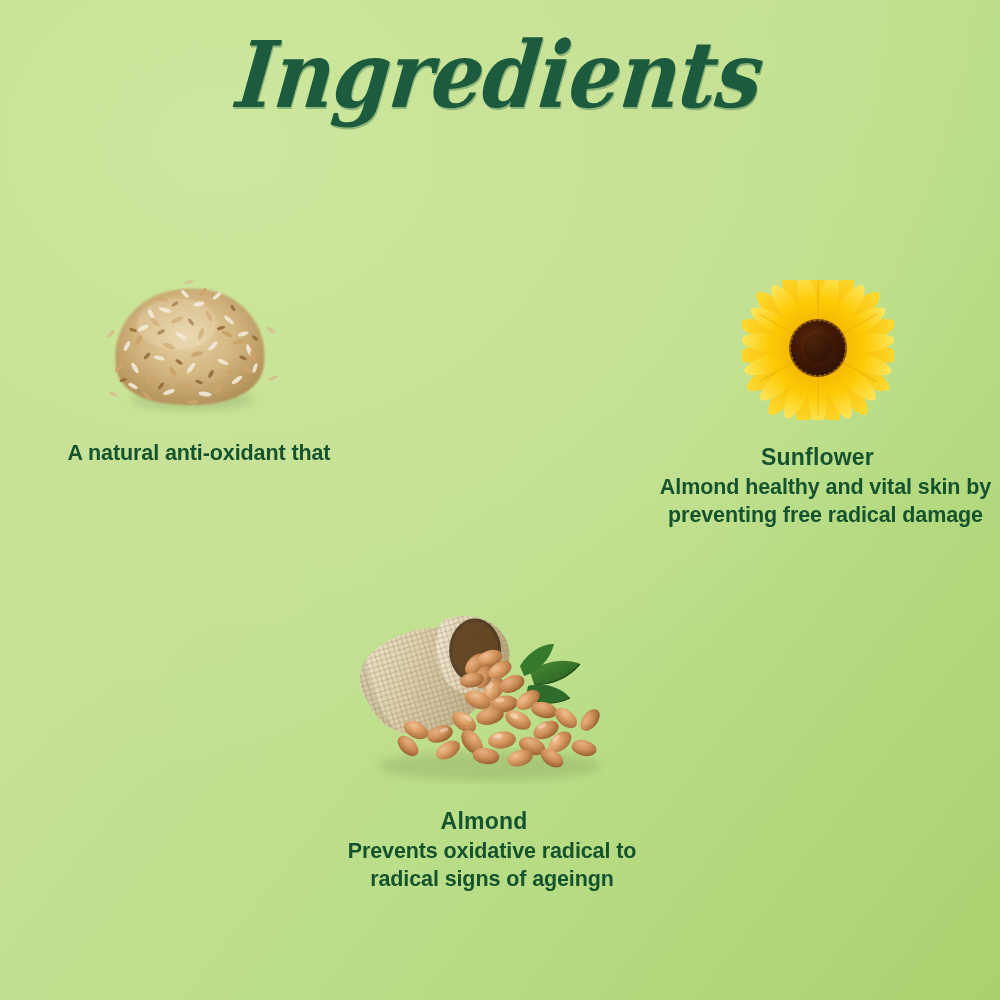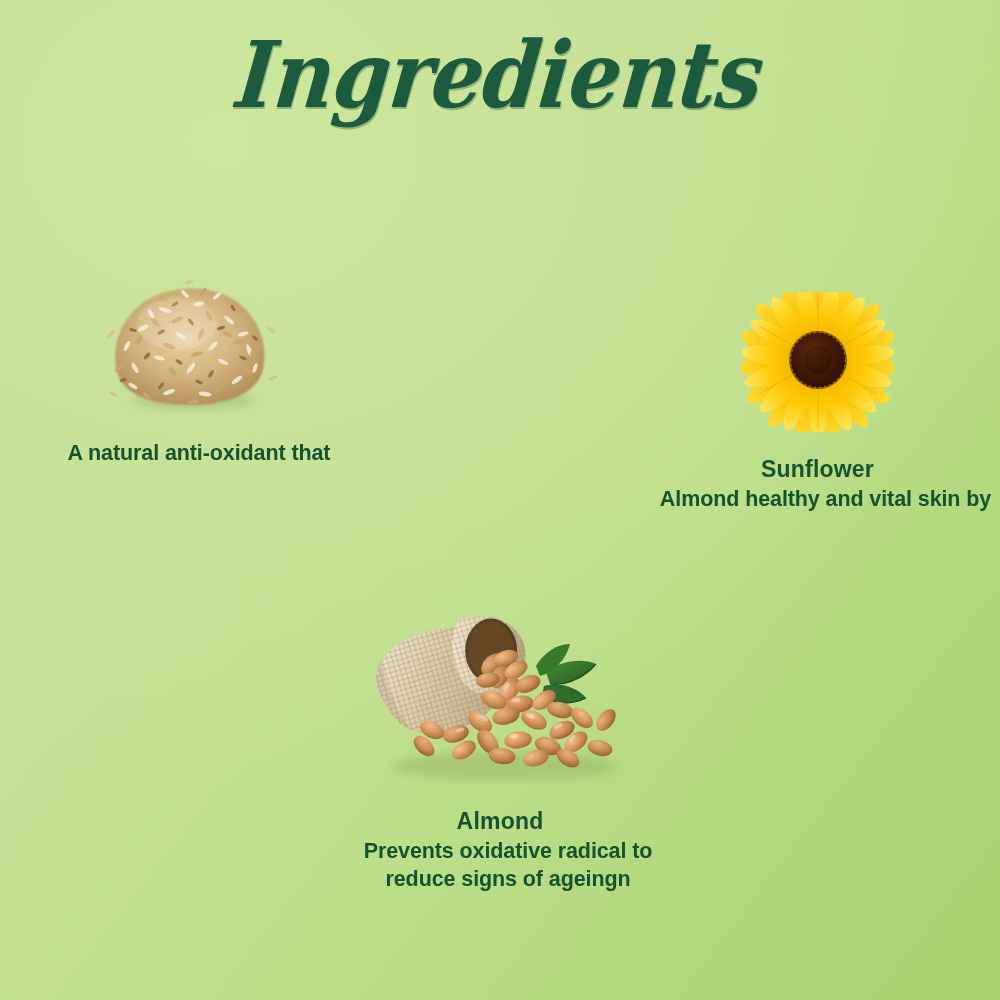--- a/index.html
+++ b/index.html
@@ -64,22 +64,22 @@
   .item-desc {
     font-size: 21.5px;
     font-weight: 700;
     color: #15532f;
     line-height: 1.28;
     letter-spacing: -0.1px;
     padding-left: 16px;
   }
 
   #item-wheatgerm { left: 0px;   top: 276px; width: 382px; }
-  #item-sunflower { left: 635px; top: 292px; width: 365px; }
-  #item-almond    { left: 318px; top: 608px; width: 364px; }
+  #item-sunflower { left: 635px; top: 280px; width: 365px; }
+  #item-almond    { left: 302px; top: 608px; width: 364px; }
 
   
   .wheat-pile {
     width: 176px;
     height: 140px;
   }
   .wheat-pile svg { display: block; }
 
   
   .sunflower {
@@ -355,20 +355,21 @@
           <circle r="27.5" fill="url(#centerG)"></circle>
           <circle r="27.5" fill="none" stroke="rgba(255,200,60,0.35)" stroke-width="1.6" stroke-dasharray="2 3"></circle>
           <circle r="14" fill="rgba(0,0,0,0.18)"></circle>
         </g>
       </svg>
     </div>
     <div style="height:24px"></div>
     <div class="item-name">Sunflower</div>
     <div class="item-desc">
       <div>Almond healthy and vital skin by</div>
+      <div>preventing free radical damage</div>
     </div>
   </div>
 
   <div class="item" id="item-almond">
     <div class="art almond-art">
       <svg viewBox="0 0 280 180" width="280" height="180" aria-hidden="true">
         <defs>
           <linearGradient id="sackG" x1="0" y1="0" x2="1" y2="0.6">
             <stop offset="0%" stop-color="#efe6d0"></stop>
             <stop offset="45%" stop-color="#ded0ad"></stop>
@@ -472,17 +473,17 @@
             <ellipse cx="100" cy="122" rx="4.4" ry="2.1" transform="rotate(-18 100 122)"></ellipse>
             <ellipse cx="212" cy="130" rx="4.2" ry="2" transform="rotate(-40 212 130)"></ellipse>
           </g>
         </g>
       </svg>
     </div>
     <div style="height:20px"></div>
     <div class="item-name">Almond</div>
     <div class="item-desc">
       <div>Prevents oxidative radical to</div>
-      <div>reduce signs of ageingn</div>
+      <div>radical signs of ageingn</div>
     </div>
   </div>
 
 </div>
 
 </body></html>

